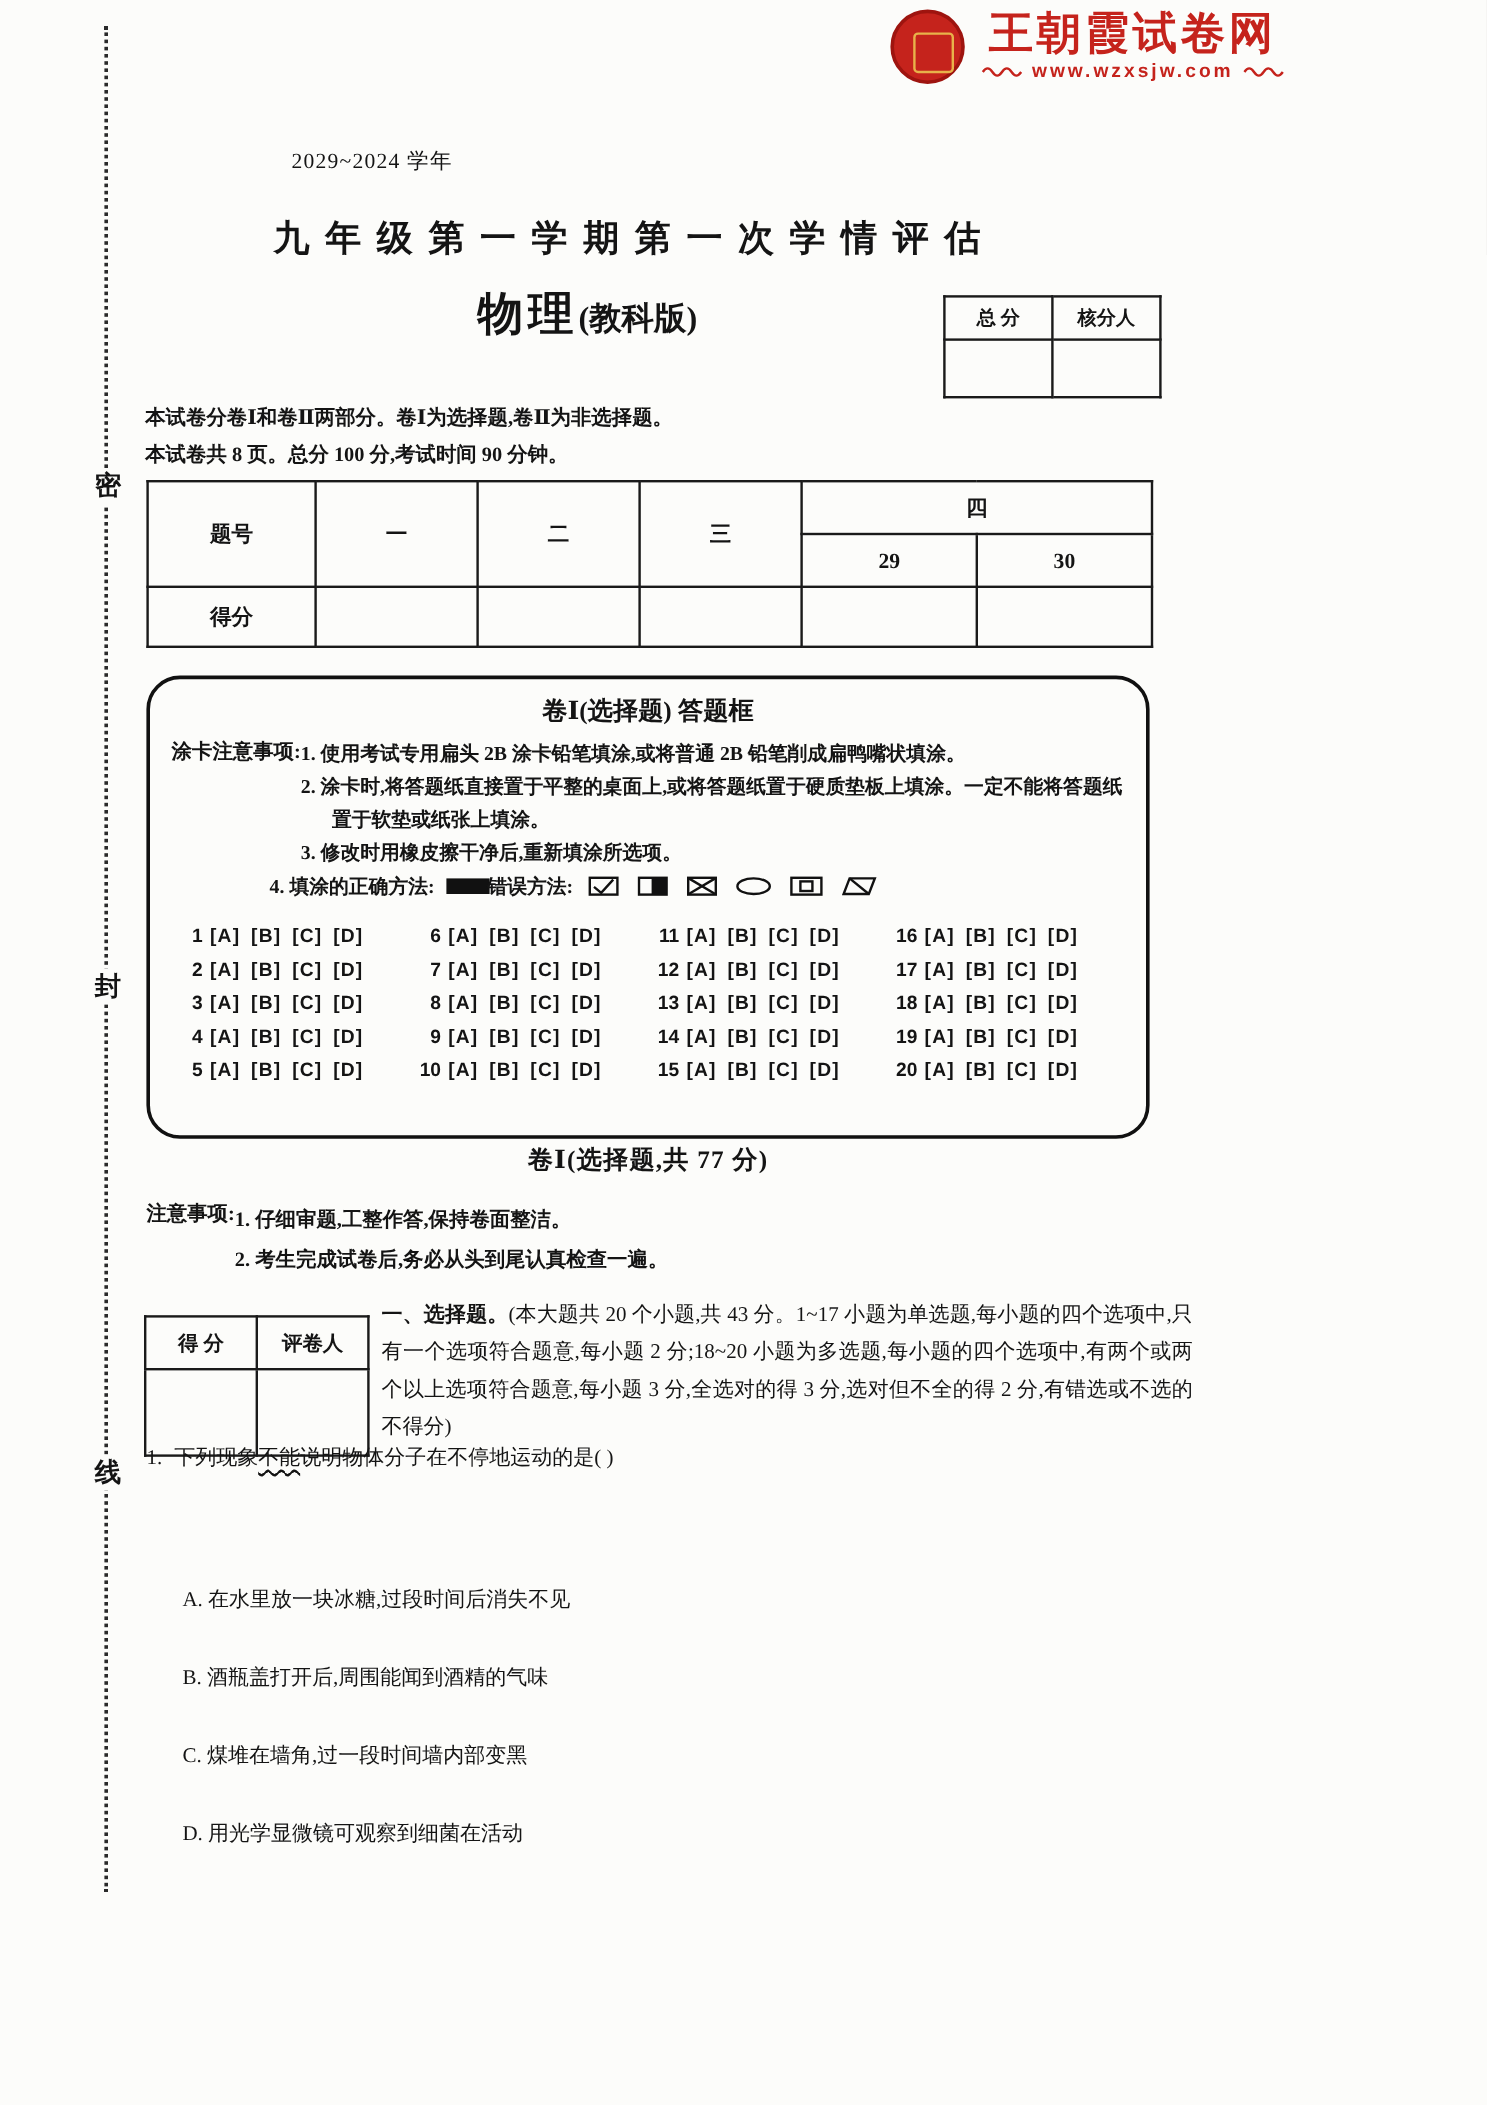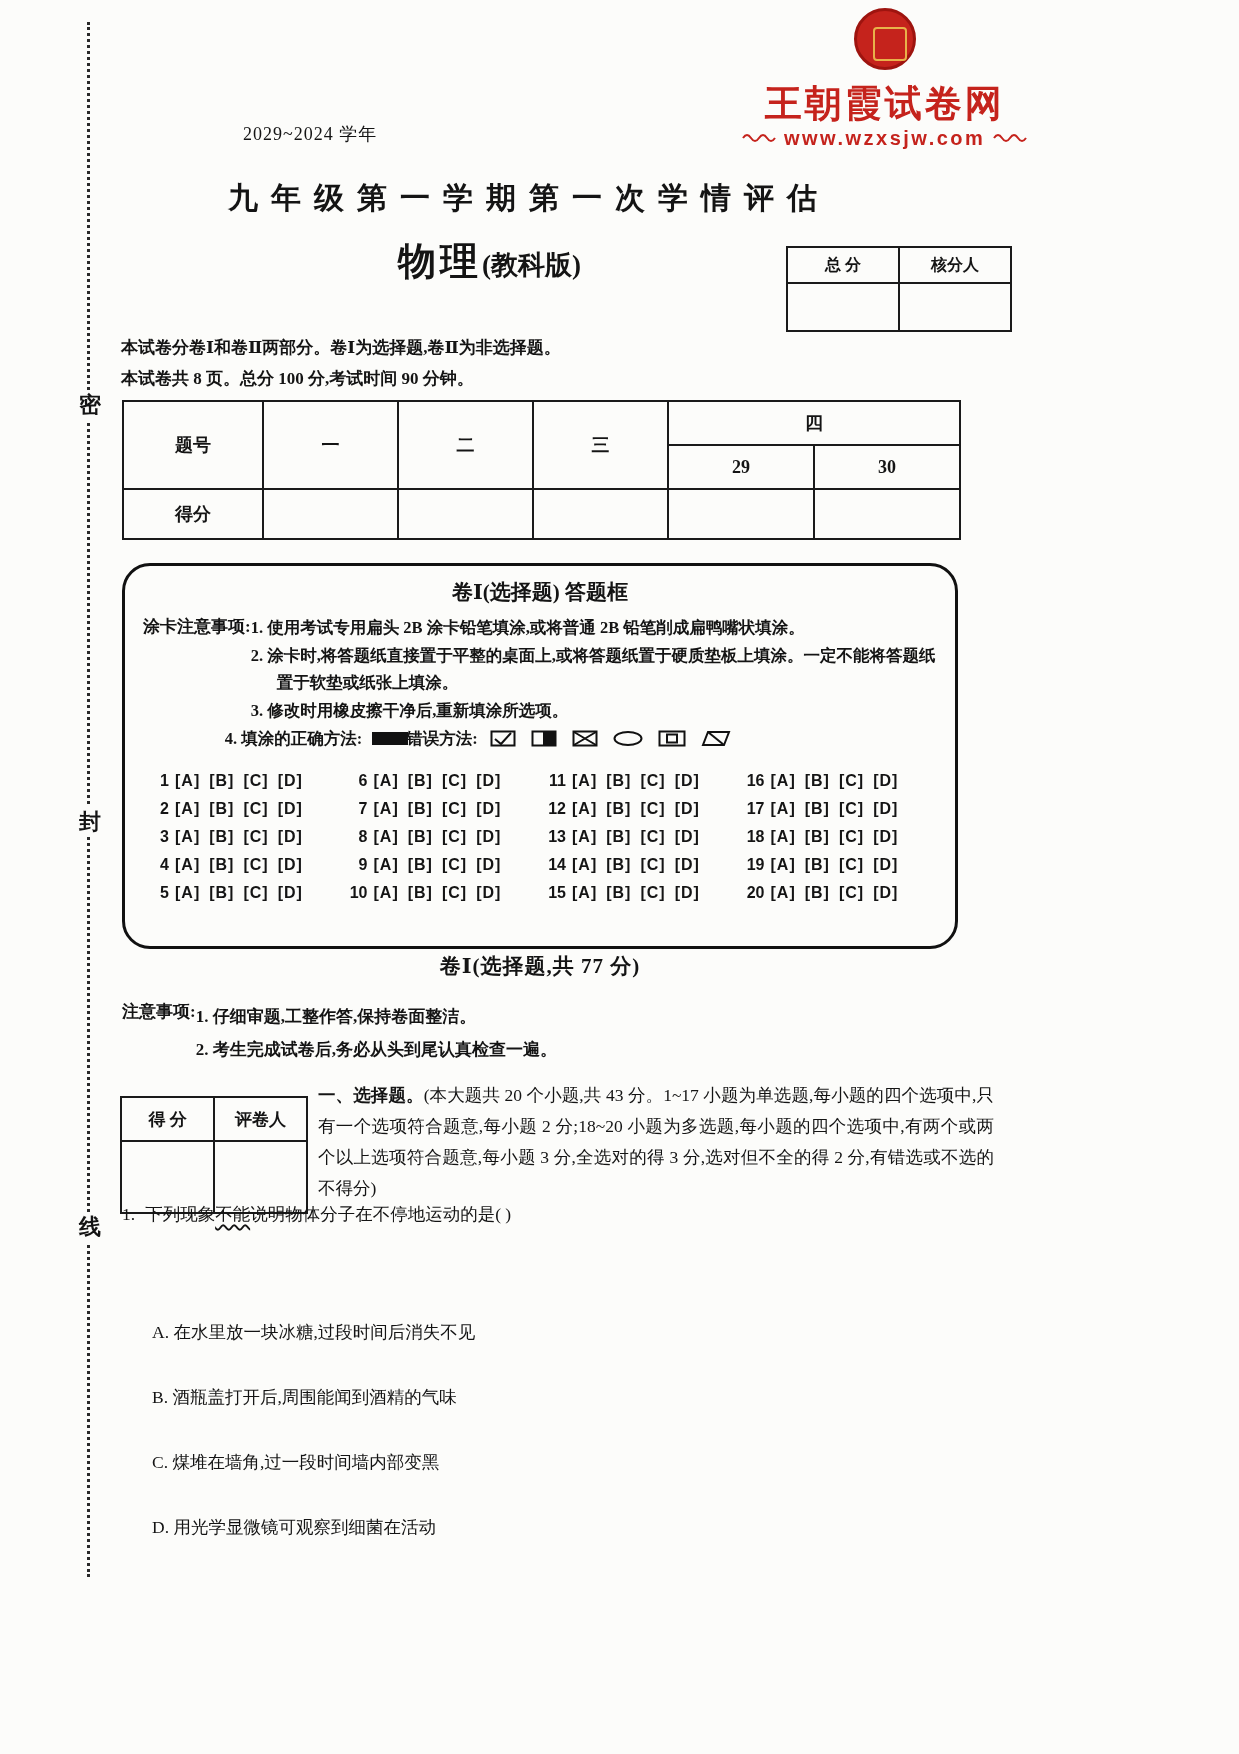--- a/index.html
+++ b/index.html
@@ -6,46 +6,46 @@
   html,body { background:#e9e8e5; }
   body { font-family:"Liberation Serif","DejaVu Serif",serif; color:#141414; }
   .page { position:relative; width:1239px; height:1754px; margin:0 auto; background:#fcfcfa; overflow:hidden; }
 
   
   .seal-line { position:absolute; left:87px; top:22px; height:1555px; width:0; border-left:3px dotted #2a2a2a; }
   .seal-char { position:absolute; left:-14px; width:28px; text-align:center; background:#fcfcfa;
                font-size:22px; font-weight:bold; font-family:"Liberation Sans","DejaVu Sans",sans-serif; }
 
   
-  .brand { position:absolute; left:742px; top:8px; display:flex; align-items:center; gap:14px;flex-direction:column; }
+  .brand { position:absolute; left:742px; top:8px; display:flex; align-items:flex-start; gap:14px; }
   .seal-icon { width:62px; height:62px; border-radius:50%; background:#c5231c; border:3px solid #9e140f;
                position:relative; flex:0 0 auto; }
   .seal-icon::after { content:""; position:absolute; left:16px; top:16px; width:30px; height:30px;
                       border:2px solid #e8b24a; border-radius:4px; }
   .brand-text { display:flex; flex-direction:column; align-items:center; }
   .brand-name { color:#c5231c; font-size:37px; font-weight:900; letter-spacing:3px;
                 font-family:"Liberation Sans","DejaVu Sans",sans-serif; line-height:1.1; }
   .brand-sub { display:flex; align-items:center; gap:8px; margin-top:2px; }
-  .brand-url { color:#c5231c; font-size:20px; font-weight:bold; letter-spacing:2.5px;
+  .brand-url { color:#c5231c; font-size:16px; font-weight:bold; letter-spacing:2.5px;
                font-family:"Liberation Sans","DejaVu Sans",sans-serif; }
   .wave { display:inline-block; }
 
   
   .school-year { position:absolute; left:243px; top:122px; font-size:18px; letter-spacing:1px; }
   .main-title { position:absolute; left:228px; top:178px; font-size:30px; font-weight:bold; letter-spacing:13px; }
   .subject-line { position:absolute; left:398px; top:236px; }
   .subject { font-size:38px; font-weight:900; letter-spacing:4px; }
   .edition { font-size:27px; font-weight:bold; }
 
   
   table.bordered { border-collapse:collapse; }
   table.bordered td { border:2px solid #1a1a1a; text-align:center; font-weight:bold; vertical-align:middle; }
 
   .total-box { position:absolute; left:786px; top:246px; }
-  .total-box td { width:112px; height:36px; font-size:16px; }
+  .total-box td { width:90px; height:36px; font-size:16px; }
   .total-box tr.empty td { height:48px; }
 
   .intro { position:absolute; left:121px; top:332px; font-size:17px; font-weight:bold; line-height:1.85; }
 
   .score-table { position:absolute; left:122px; top:400px; font-size:18px; }
   .score-table td { height:44px; }
   .c-head { width:140px; }
   .c-num { width:135px; }
   .c-sub { width:146px; }
   .score-table tr.score-row td { height:50px; }

